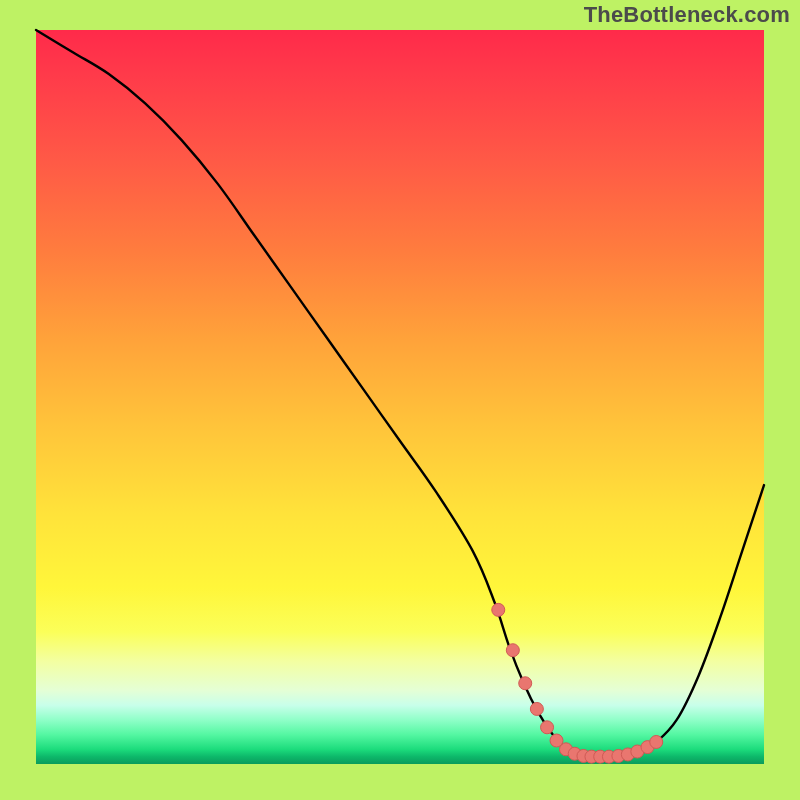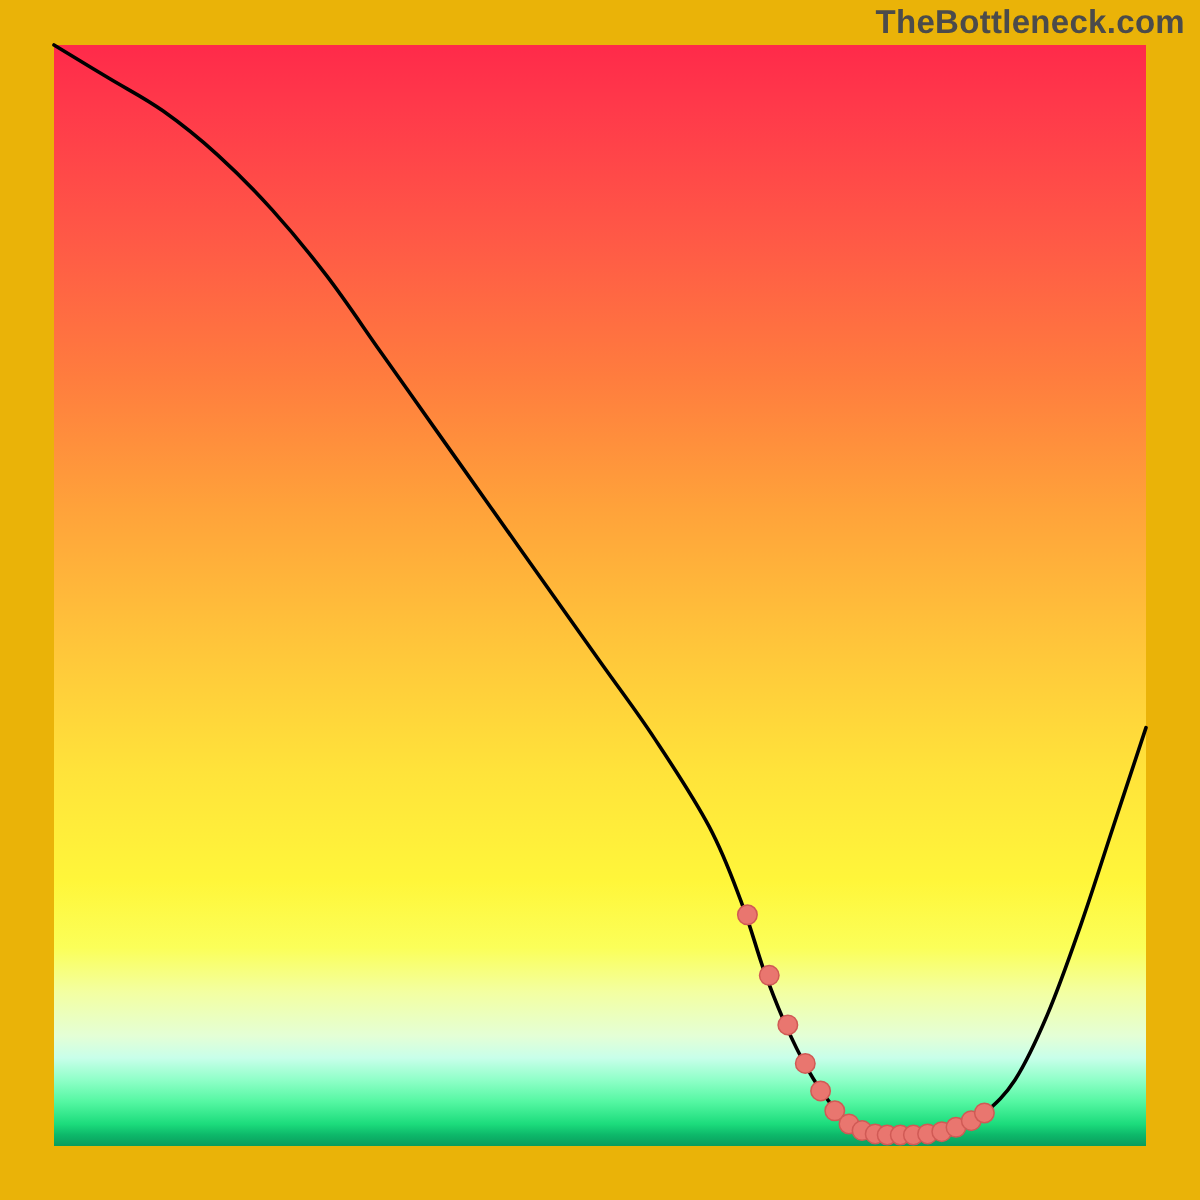--- a/index.html
+++ b/index.html
@@ -8,21 +8,21 @@
     width: 800px;
     height: 800px;
     background: #000;
     overflow: hidden;
     font-family: Arial, Helvetica, sans-serif;
   }
   .frame {
     position: relative;
     width: 800px;
     height: 800px;
-    background: #eab308;
+    background: #bef264;
   }
   .watermark {
     position: absolute;
     top: 2px;
     right: 10px;
     color: #4b4b4b;
     font-size: 22px;
     font-weight: 600;
     letter-spacing: 0.2px;
     user-select: none;

